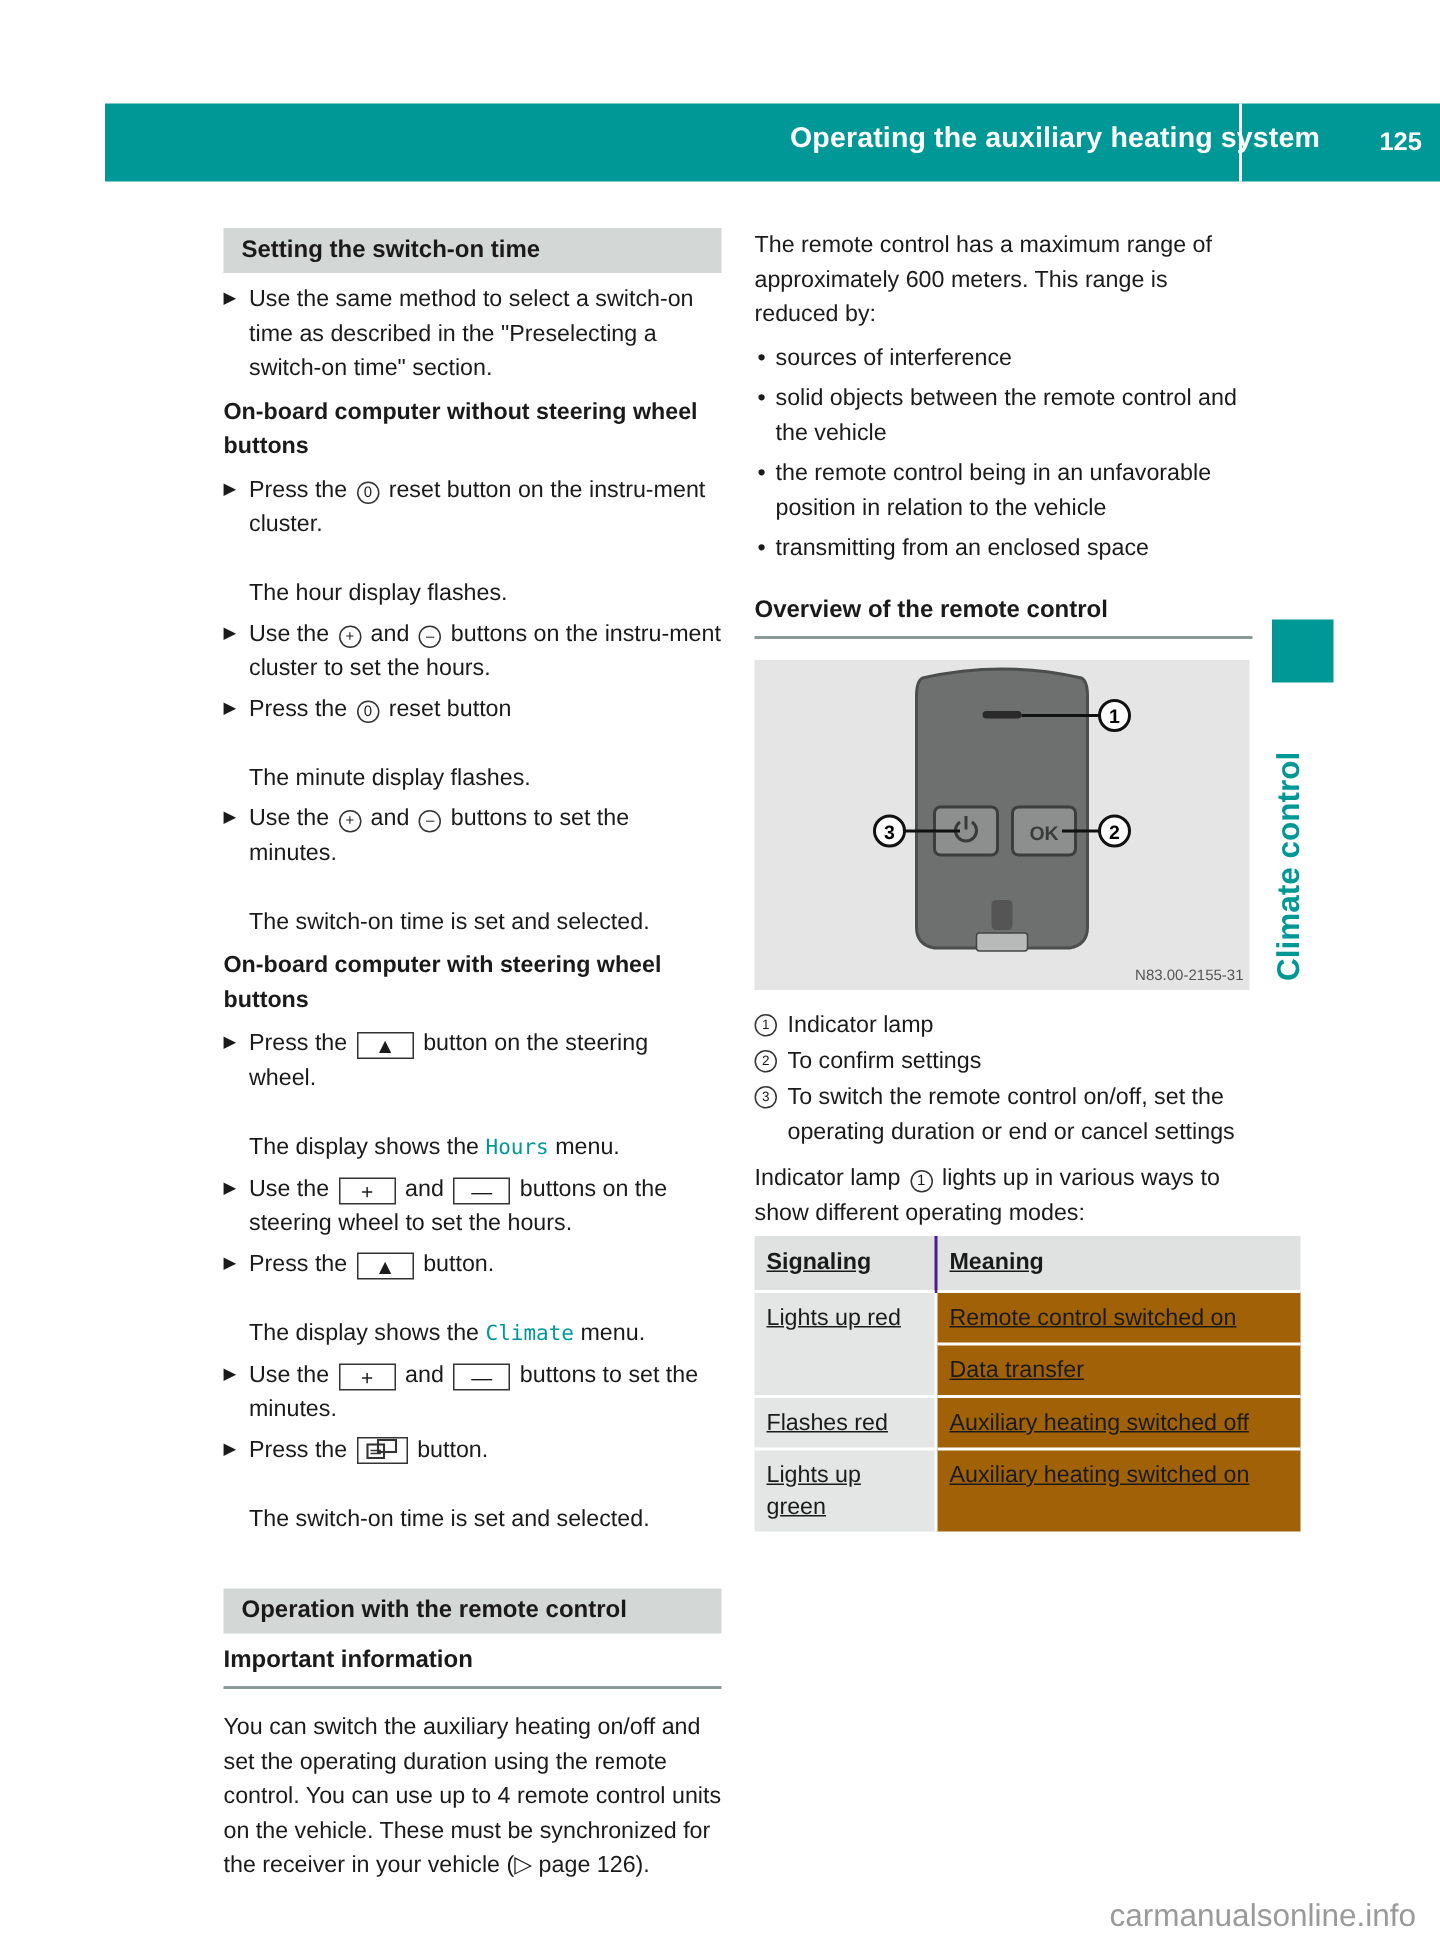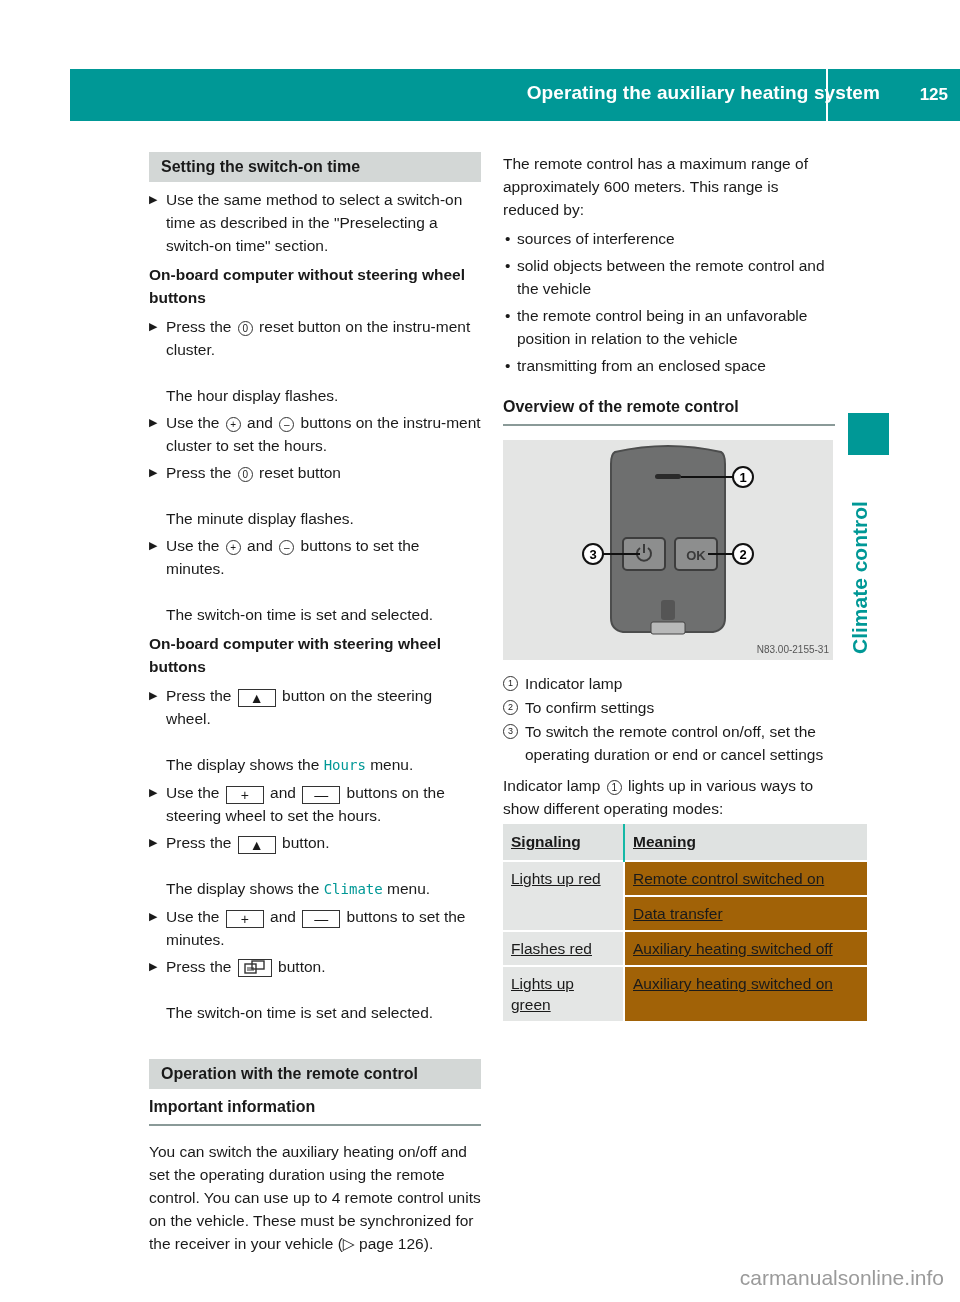--- a/index.html
+++ b/index.html
@@ -29,21 +29,21 @@
   .figure { width: 330px; height: 220px; background: #e6e7e6; position: relative; margin: 0 0 12px 0; overflow: hidden; }
   .legend-item { position: relative; padding-left: 22px; margin-bottom: 1px; }
   .legend-num { position: absolute; left: 0; top: 4px; width: 13px; height: 13px; border: 1px solid #333; border-radius: 50%; font-size: 9px; line-height: 13px; text-align: center; }
   table.sig { border-collapse: collapse; width: 364px; margin-top: 4px; font-size: 15.5px; text-decoration: underline; }
   table.sig td, table.sig th { text-align: left; vertical-align: top; padding: 6px 8px; line-height: 21px; }
   table.sig th { background: #dfe2e1; font-weight: bold; height: 22px; padding-top: 7px; padding-bottom: 7px; }
   table.sig td.c1 { background: #e4e6e5; width: 104px; }
   table.sig td.c2 { background: #a16207; }
   table.sig tr.sep td { border-top: 2px solid #ffffff; }
   table.sig td.c2 { border-left: 2px solid #ffffff; }
-  table.sig th.c2 { border-left: 2px solid #14b8a6; }
+  table.sig th.c2 { border-left: 2px solid #4c1d95; }
   .watermark { position: absolute; right: 16px; top: 1266px; color: #9a9a9a; font-size: 21px; }
 </style>
 </head>
 <body>
 
 <div class="header">
   <span class="header-title">Operating the auxiliary heating system</span>
   <span class="header-sep"></span>
   <span class="header-page">125</span>
 </div>

